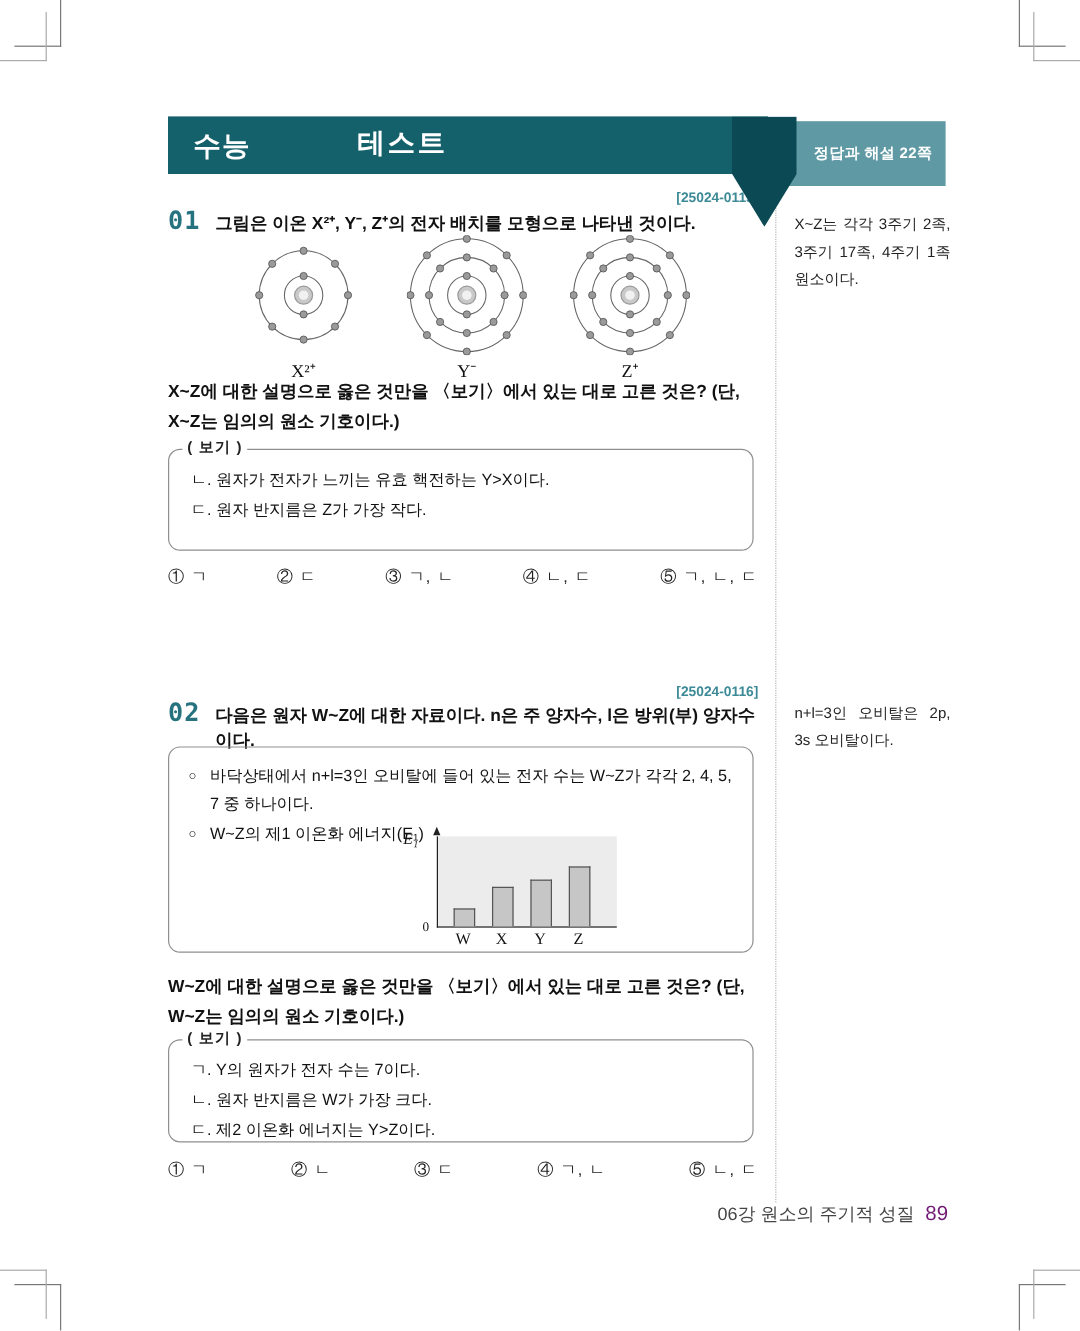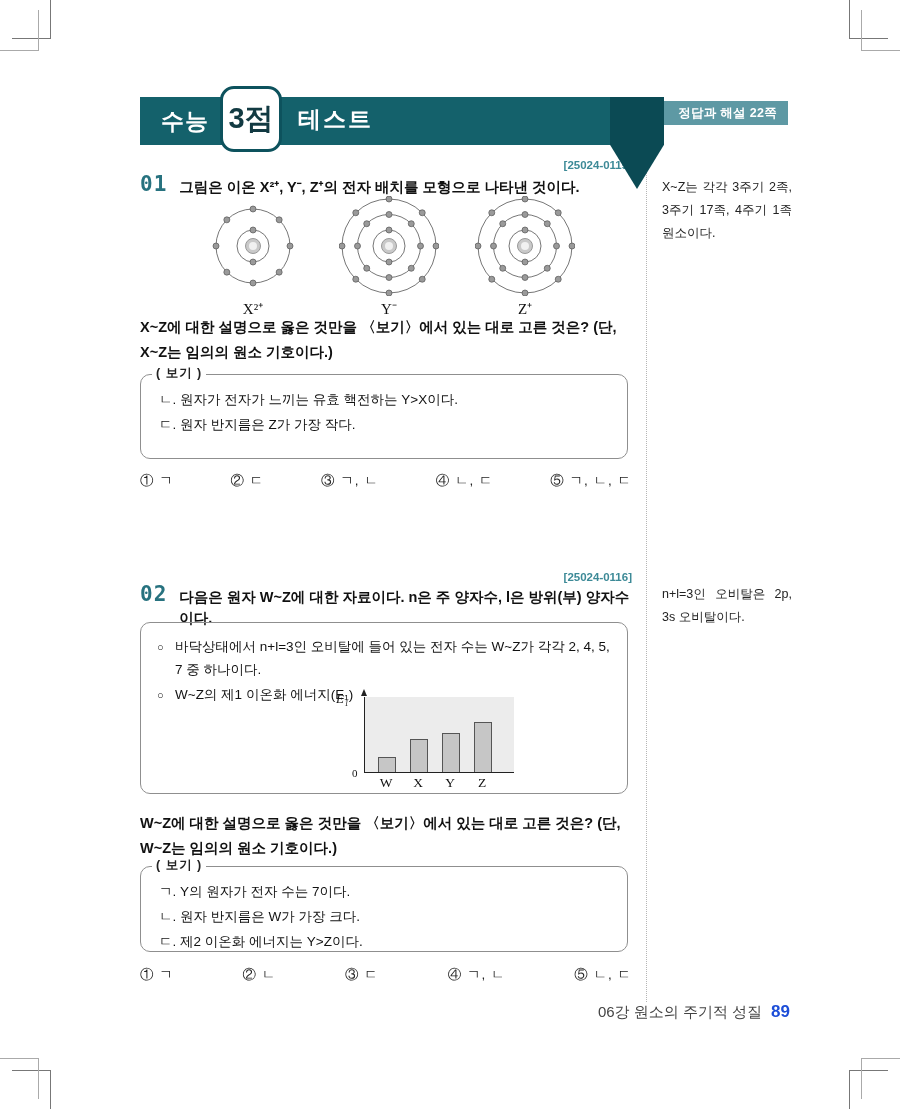--- a/index.html
+++ b/index.html
@@ -8,21 +8,21 @@
 
   
   .crop{position:absolute;pointer-events:none;}
   .crop.a{border-color:#777;}
   .crop.b{border-color:#aaa;}
 
   
   .band-dark{position:absolute;left:140px;top:97px;width:500px;height:48px;background:#14616b;z-index:2;}
   .band-fold{position:absolute;left:610px;top:97px;width:54px;height:92px;background:#0b4a54;
              clip-path:polygon(0 0,100% 0,100% 52%,50% 100%,0 52%);z-index:3;}
-  .band-light{position:absolute;left:640px;top:101px;width:148px;height:24px;background:#5e99a4;z-index:1;
+  .band-light{position:absolute;left:640px;top:101px;width:148px;height:54px;background:#5e99a4;z-index:1;
               display:flex;align-items:center;justify-content:flex-end;padding-right:11px;box-sizing:border-box;
               color:#fff;font-size:12.5px;font-weight:600;letter-spacing:.3px;}
   .hdr-exam{position:absolute;left:150px;top:97px;width:70px;height:48px;display:flex;align-items:center;justify-content:center;
             color:#fff;font-size:23px;font-weight:800;z-index:4;letter-spacing:1px;}
   .hdr-badge{position:absolute;left:220px;top:86px;width:62px;height:66px;background:#fff;border:3px solid #0d525d;
              border-radius:14px;box-sizing:border-box;display:flex;align-items:center;justify-content:center;
              color:#123a42;font-size:29px;font-weight:800;z-index:5;}
   .hdr-test{position:absolute;left:298px;top:97px;height:44px;display:flex;align-items:center;
             color:#fff;font-size:23px;font-weight:800;z-index:4;letter-spacing:2px;}
 
@@ -68,21 +68,21 @@
   .chart-cats{position:absolute;left:26px;top:80px;width:150px;height:18px;}
   .chart-cat{position:absolute;font-family:"Liberation Serif",serif;font-size:13.5px;transform:translateX(-50%);}
 
   
   .divider{position:absolute;left:646px;top:162px;height:840px;border-left:1.5px dotted #b5b5b5;}
   .side-note{position:absolute;left:662px;width:130px;font-size:12.5px;line-height:1.85;color:#222;text-align:justify;}
 
   
   .footer{position:absolute;right:110px;top:1002px;display:flex;align-items:baseline;gap:9px;}
   .footer-chapter{font-size:15px;color:#444;}
-  .footer-page{font-size:17px;font-weight:700;color:#1d4ed8;}
+  .footer-page{font-size:17px;font-weight:400;color:#701a75;}
 </style>
 </head>
 <body>
 
 <div id="page">
 
   <div class="crop a" style="left:12px;top:0;width:38px;height:38px;border-right:1px solid #777;border-bottom:1px solid #777;"></div>
   <div class="crop b" style="left:0;top:10px;width:38px;height:40px;border-right:1px solid #aaa;border-bottom:1px solid #aaa;"></div>
   <div class="crop a" style="right:12px;top:0;width:38px;height:38px;border-left:1px solid #777;border-bottom:1px solid #777;"></div>
   <div class="crop b" style="right:0;top:10px;width:38px;height:40px;border-left:1px solid #aaa;border-bottom:1px solid #aaa;"></div>
@@ -90,21 +90,20 @@
   <div class="crop b" style="left:0;bottom:10px;width:38px;height:40px;border-right:1px solid #aaa;border-top:1px solid #aaa;"></div>
   <div class="crop a" style="right:12px;bottom:0;width:38px;height:38px;border-left:1px solid #777;border-top:1px solid #777;"></div>
   <div class="crop b" style="right:0;bottom:10px;width:38px;height:40px;border-left:1px solid #aaa;border-top:1px solid #aaa;"></div>
 
   <div class="band-dark"></div>
   <div class="band-fold"></div>
   <div class="band-light">
     <span>정답과 해설 22쪽</span>
   </div>
   <div class="hdr-exam">수능</div>
-  <div class="hdr-badge">3점</div>
   <div class="hdr-test">테스트</div>
 
   <div class="qcode" style="top:159px;right:268px;">[25024-0115]</div>
   <div class="qrow" style="top:174px;width:494px;">
     <span class="qnum">01</span>
     <span class="qstem">그림은 이온 X²⁺, Y⁻, Z⁺의 전자 배치를 모형으로 나타낸 것이다.</span>
   </div>
 
   <div class="models">
     <div class="model">

